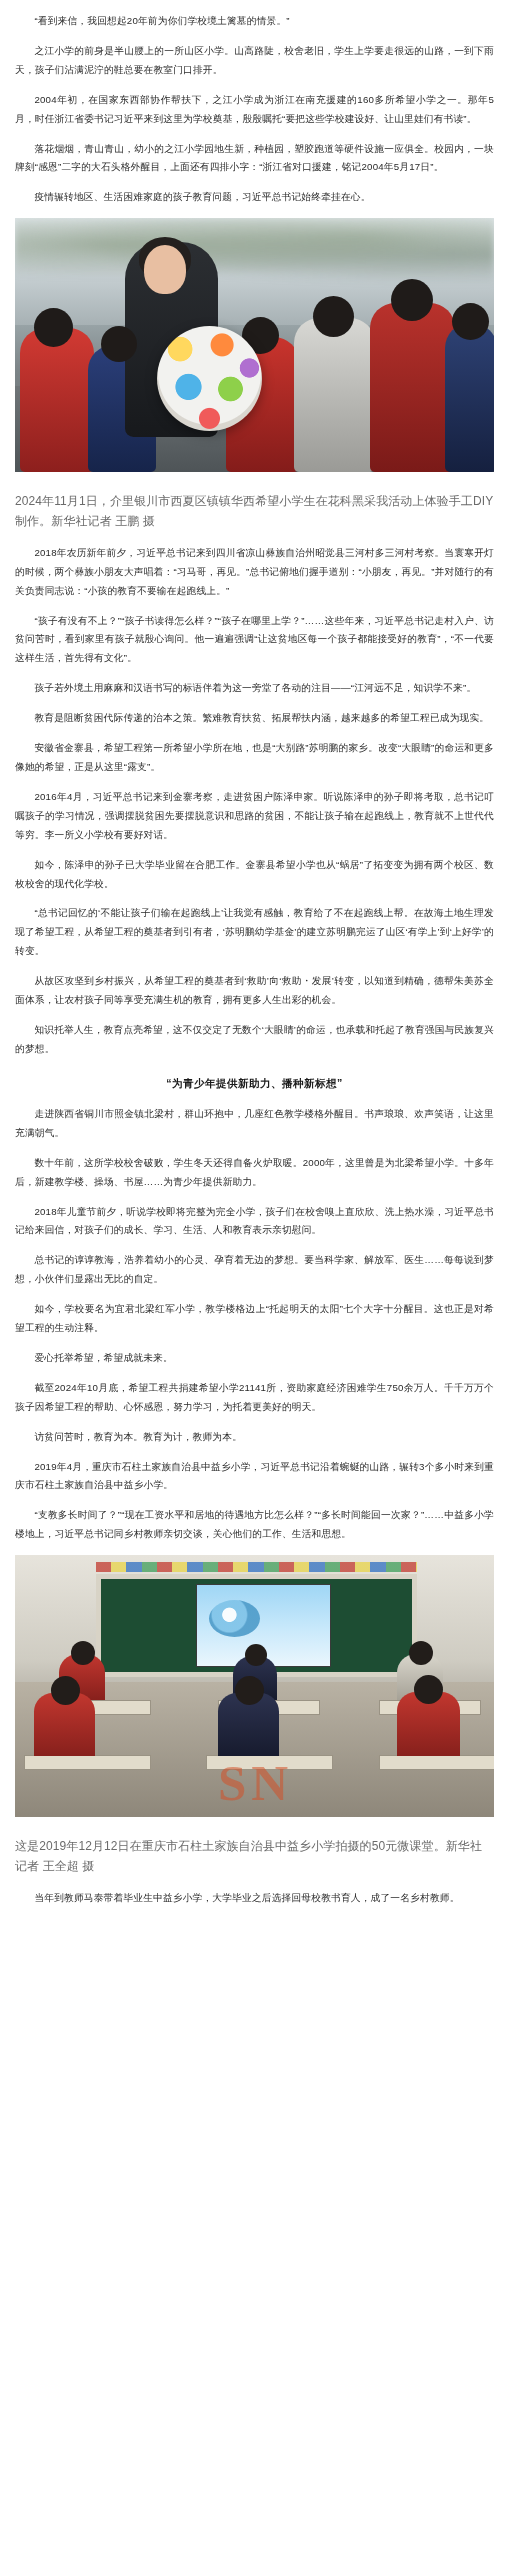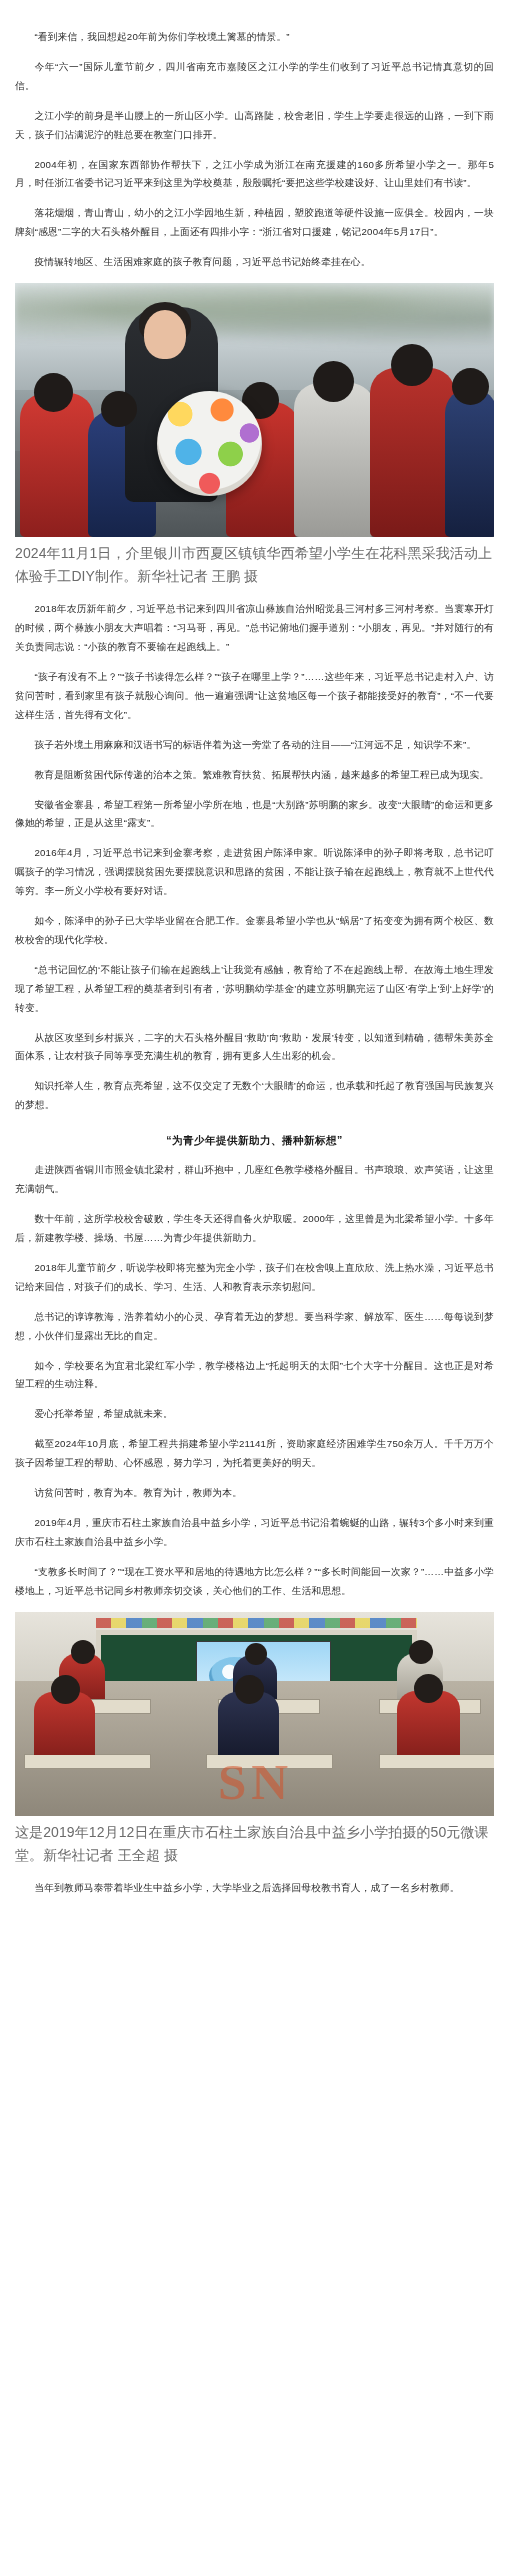--- a/index.html
+++ b/index.html
@@ -7,21 +7,21 @@
     margin: 0; padding: 0;
     background: #ffffff;
   }
   body {
     width: 509px;
     font-family: "Liberation Sans", sans-serif;
     color: #1a1a1a;
   }
   .page {
     width: 509px;
-    padding: 28px 15px 15px 15px;
+    padding: 12px 15px 15px 15px;
   }
   p.para {
     font-size: 9.7px;
     line-height: 1.95;
     margin: 0 0 11px 0;
     text-align: justify;
     text-indent: 2em;
     color: #2b2b2b;
     letter-spacing: 0.2px;
   }
@@ -37,24 +37,24 @@
     margin: 5px 0 12px 0;
     width: 100%;
   }
   .figure .photo {
     width: 100%;
     display: block;
     position: relative;
     overflow: hidden;
   }
   .caption {
-    font-size: 14px;
+    font-size: 12px;
     line-height: 1.65;
     color: #6b6b6b;
-    margin-top: 5px;
+    margin-top: 20px;
     text-align: left;
     letter-spacing: 0.1px;
   }
 
   
   .photo1 {
     height: 254px;
     background:
       linear-gradient(180deg, #cfd7d9 0%, #b9c3c6 22%, #98a3a6 42%, #7c8487 60%, #5d6366 100%);
   }
@@ -169,21 +169,21 @@
     background:
       radial-gradient(circle at 8% 60%, #3e5232 0 18.6px, transparent 19.5px),
       radial-gradient(circle at 24% 75%, #45593a 0 17px, transparent 18px),
       radial-gradient(circle at 44% 70%, #38492d 0 20px, transparent 21px),
       radial-gradient(circle at 66% 78%, #425537 0 18px, transparent 18.6px),
       radial-gradient(circle at 88% 66%, #36472c 0 19.5px, transparent 20px);
   }
 
   
   .photo3 {
-    height: 204px;
+    height: 262px;
     background: linear-gradient(180deg,#e7e4dc 0%, #cfccc2 40%, #6a6258 100%);
   }
   .photo3 .board {
     position:absolute; left:81px; top:18.6px; width:321px; height:103px;
     background:#1d4d33; border:5px solid #d8d3c6;
   }
   .photo3 .screen {
     position:absolute; left:181px; top:29px; width:135px; height:83px;
     background:linear-gradient(180deg,#9fd6f5 0%, #c9e9fb 55%, #eaf6fd 100%);
     border:1.7px solid #3a3a3a;
@@ -226,21 +226,20 @@
     color: rgba(210,80,40,.55); font-family:"Liberation Serif", serif;
     letter-spacing: 5px;
   }
 </style>
 </head>
 <body>
 
 <div class="page">
 
   <p class="para">“看到来信，我回想起20年前为你们学校境土篱墓的情景。”</p>
-  <p class="para">今年“六一”国际儿童节前夕，四川省南充市嘉陵区之江小学的学生们收到了习近平总书记情真意切的回信。</p>
   <p class="para">之江小学的前身是半山腰上的一所山区小学。山高路陡，校舍老旧，学生上学要走很远的山路，一到下雨天，孩子们沾满泥泞的鞋总要在教室门口排开。</p>
   <p class="para">2004年初，在国家东西部协作帮扶下，之江小学成为浙江在南充援建的160多所希望小学之一。那年5月，时任浙江省委书记习近平来到这里为学校奠基，殷殷嘱托“要把这些学校建设好、让山里娃们有书读”。</p>
   <p class="para">落花烟烟，青山青山，幼小的之江小学园地生新，种植园，塑胶跑道等硬件设施一应俱全。校园内，一块牌刻“感恩”二字的大石头格外醒目，上面还有四排小字：“浙江省对口援建，铭记2004年5月17日”。</p>
   <p class="para">疫情辗转地区、生活困难家庭的孩子教育问题，习近平总书记始终牵挂在心。</p>
 
   <div class="figure">
     <div class="photo photo1">
       <div class="bg-wall"></div>
       <div class="bg-blur-tree"></div>
       <div class="ground"></div>
@@ -265,21 +264,21 @@
   </div>
 
   <p class="para">2018年农历新年前夕，习近平总书记来到四川省凉山彝族自治州昭觉县三河村多三河村考察。当寰寒开灯的时候，两个彝族小朋友大声唱着：“习马哥，再见。”总书记俯地们握手道别：“小朋友，再见。”并对随行的有关负责同志说：“小孩的教育不要输在起跑线上。”</p>
   <p class="para">“孩子有没有不上？”“孩子书读得怎么样？”“孩子在哪里上学？”……这些年来，习近平总书记走村入户、访贫问苦时，看到家里有孩子就殷心询问。他一遍遍强调“让这贫地区每一个孩子都能接受好的教育”，“不一代要这样生活，首先得有文化”。</p>
   <p class="para">孩子若外境土用麻麻和汉语书写的标语伴着为这一旁堂了各动的注目——“江河远不足，知识学不来”。</p>
   <p class="para">教育是阻断贫困代际传递的治本之策。繁难教育扶贫、拓展帮扶内涵，越来越多的希望工程已成为现实。</p>
   <p class="para">安徽省金寨县，希望工程第一所希望小学所在地，也是“大别路”苏明鹏的家乡。改变“大眼睛”的命运和更多像她的希望，正是从这里“露支”。</p>
   <p class="para">2016年4月，习近平总书记来到金寨考察，走进贫困户陈泽申家。听说陈泽申的孙子即将考取，总书记叮嘱孩子的学习情况，强调摆脱贫困先要摆脱意识和思路的贫困，不能让孩子输在起跑线上，教育就不上世代代等穷。李一所义小学校有要好对话。</p>
   <p class="para">如今，陈泽申的孙子已大学毕业留在合肥工作。金寨县希望小学也从“蜗居”了拓变变为拥有两个校区、数枚校舍的现代化学校。</p>
   <p class="para">“总书记回忆的‘不能让孩子们输在起跑线上’让我觉有感触，教育给了不在起跑线上帮。在故海土地生理发现了希望工程，从希望工程的奠基者到引有者，‘苏明鹏幼学基金’的建立苏明鹏完运了山区‘有学上’到‘上好学’的转变。</p>
-  <p class="para">从故区攻坚到乡村振兴，二字的大石头格外醒目‘救助’向‘救助・发展’转变，以知道到精确，德帮朱美苏全面体系，让农村孩子同等享受充满生机的教育，拥有更多人生出彩的机会。</p>
+  <p class="para">从故区攻坚到乡村振兴，从希望工程的奠基者到‘救助’向‘救助・发展’转变，以知道到精确，德帮朱美苏全面体系，让农村孩子同等享受充满生机的教育，拥有更多人生出彩的机会。</p>
   <p class="para">知识托举人生，教育点亮希望，这不仅交定了无数个‘大眼睛’的命运，也承载和托起了教育强国与民族复兴的梦想。</p>
 
   <div class="section-title">“为青少年提供新助力、播种新标想”</div>
 
   <p class="para">走进陕西省铜川市照金镇北梁村，群山环抱中，几座红色教学楼格外醒目。书声琅琅、欢声笑语，让这里充满朝气。</p>
   <p class="para">数十年前，这所学校校舍破败，学生冬天还得自备火炉取暖。2000年，这里曾是为北梁希望小学。十多年后，新建教学楼、操场、书屋……为青少年提供新助力。</p>
   <p class="para">2018年儿童节前夕，听说学校即将完整为完全小学，孩子们在校舍嗅上直欣欣、洗上热水澡，习近平总书记给来回信，对孩子们的成长、学习、生活、人和教育表示亲切慰问。</p>
   <p class="para">总书记的谆谆教海，浩养着幼小的心灵、孕育着无边的梦想。要当科学家、解放军、医生……每每说到梦想，小伙伴们显露出无比的自定。</p>
   <p class="para">如今，学校要名为宜君北梁红军小学，教学楼格边上“托起明天的太阳”七个大字十分醒目。这也正是对希望工程的生动注释。</p>
 

